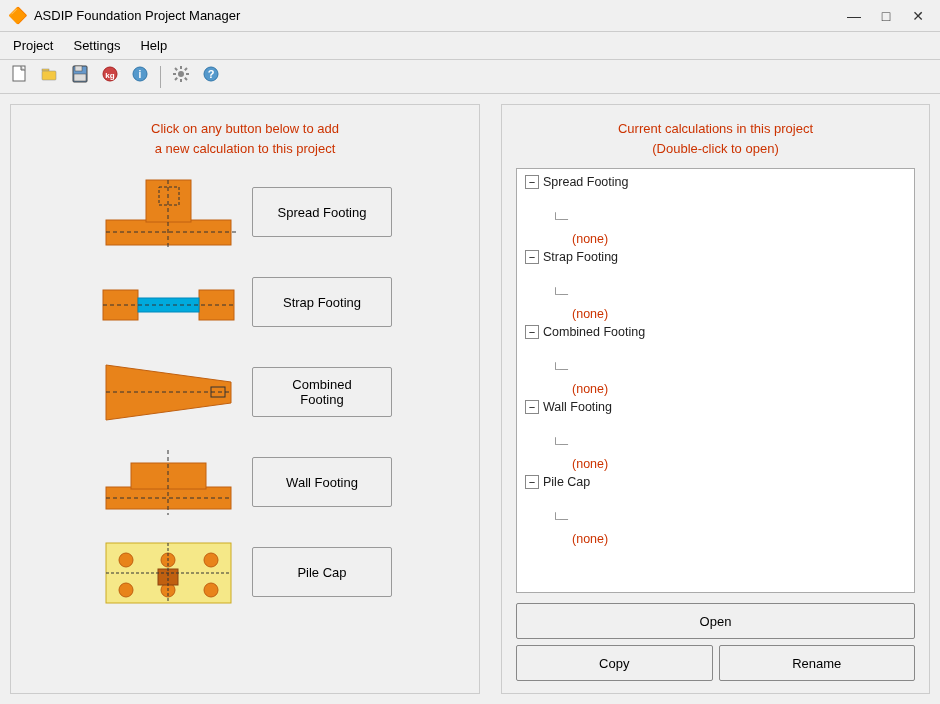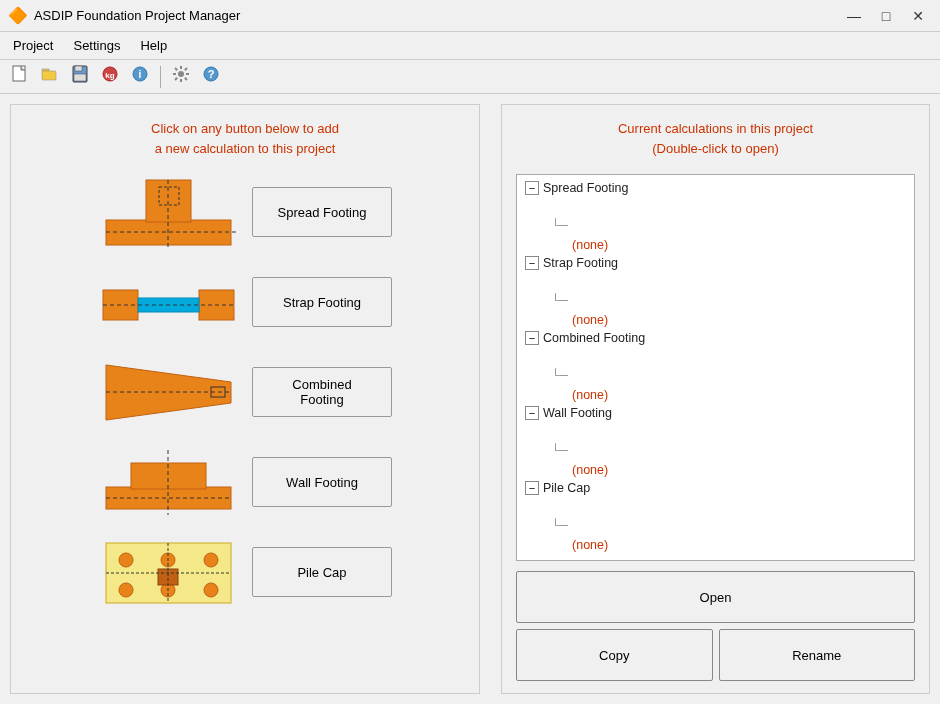--- a/index.html
+++ b/index.html
@@ -156,21 +156,21 @@
       background: #f0f0f0;
       border: 1px solid #ccc;
       display: flex;
       flex-direction: column;
       padding: 14px 14px 12px 14px;
     }
     .right-panel-header {
       text-align: center;
       color: #cc3300;
       font-size: 13px;
-      margin-bottom: 16px;
+      margin-bottom: 10px;
       line-height: 1.5;
     }
 
     
     .tree-view {
       flex: 1;
       background: white;
       border: 1px solid #aaa;
       padding: 6px 8px;
       overflow-y: auto;
@@ -216,21 +216,21 @@
       margin-top: 10px;
       display: flex;
       flex-direction: column;
       gap: 6px;
     }
     .bottom-btn-row {
       display: flex;
       gap: 6px;
     }
     .action-btn {
-      height: 52px;
+      height: 36px;
       background: #f0f0f0;
       border: 1px solid #888;
       cursor: pointer;
       font-size: 13px;
       border-radius: 2px;
       padding: 0 10px;
     }
     .action-btn.wide {
       flex: 1;
     }

